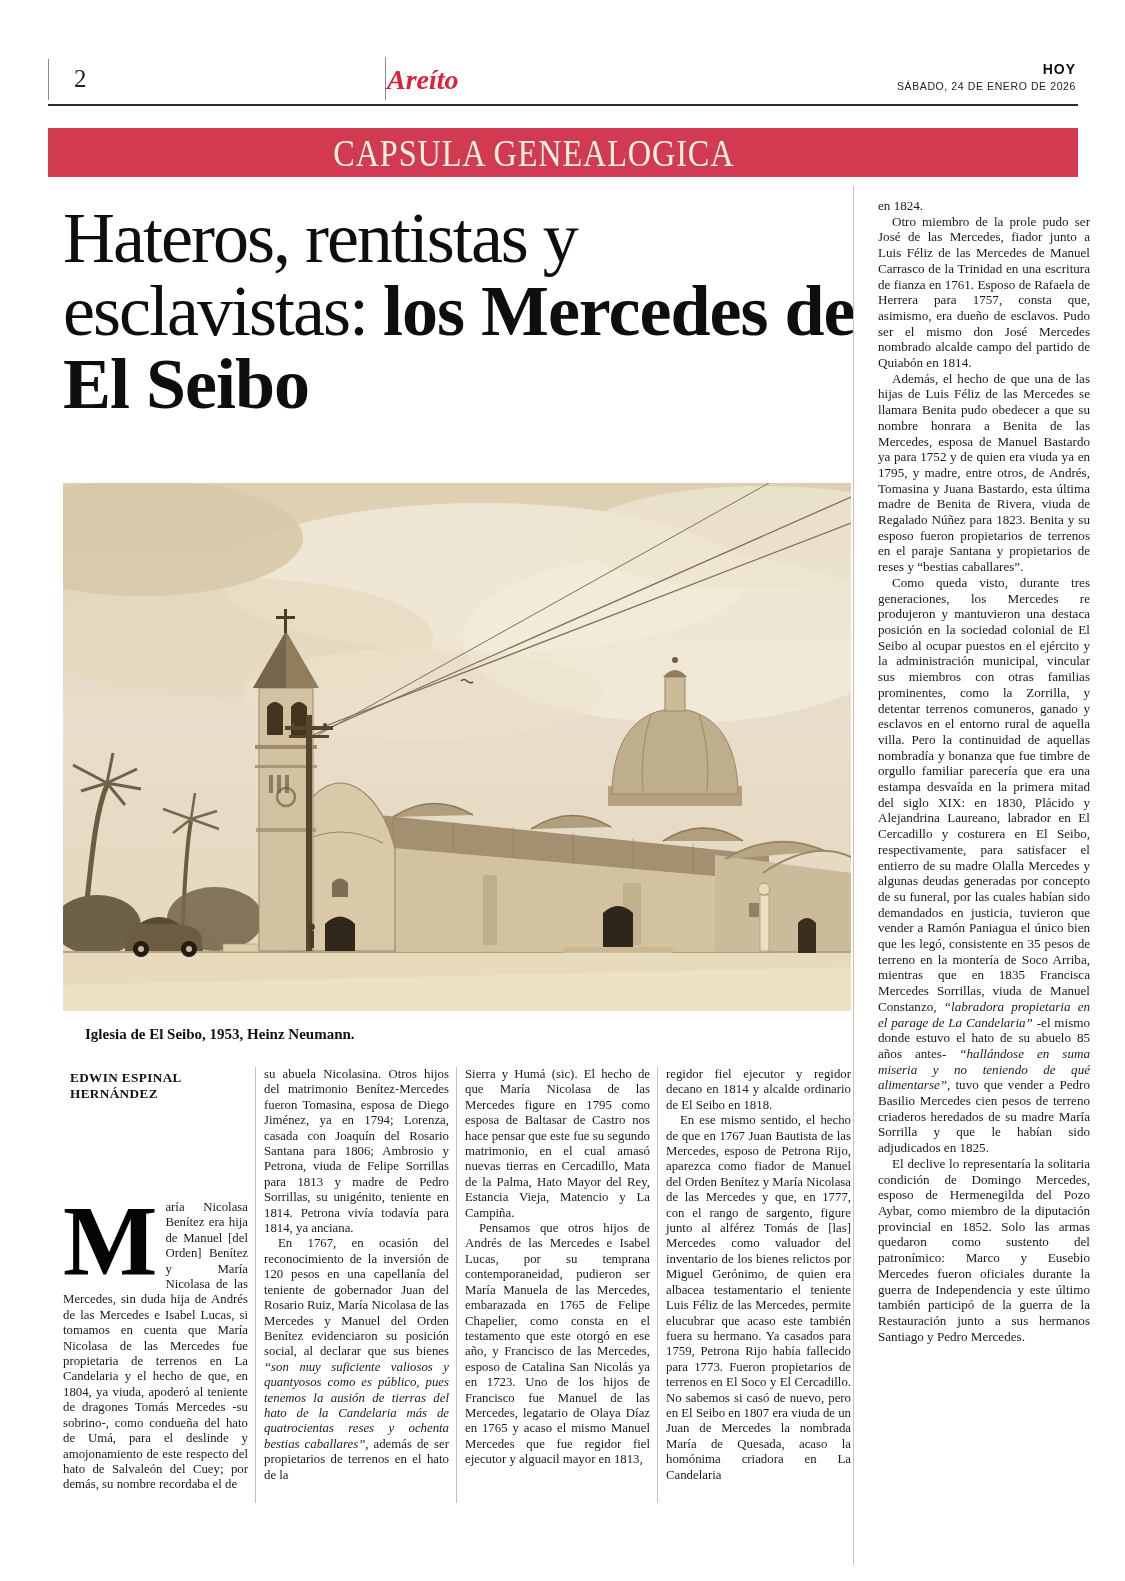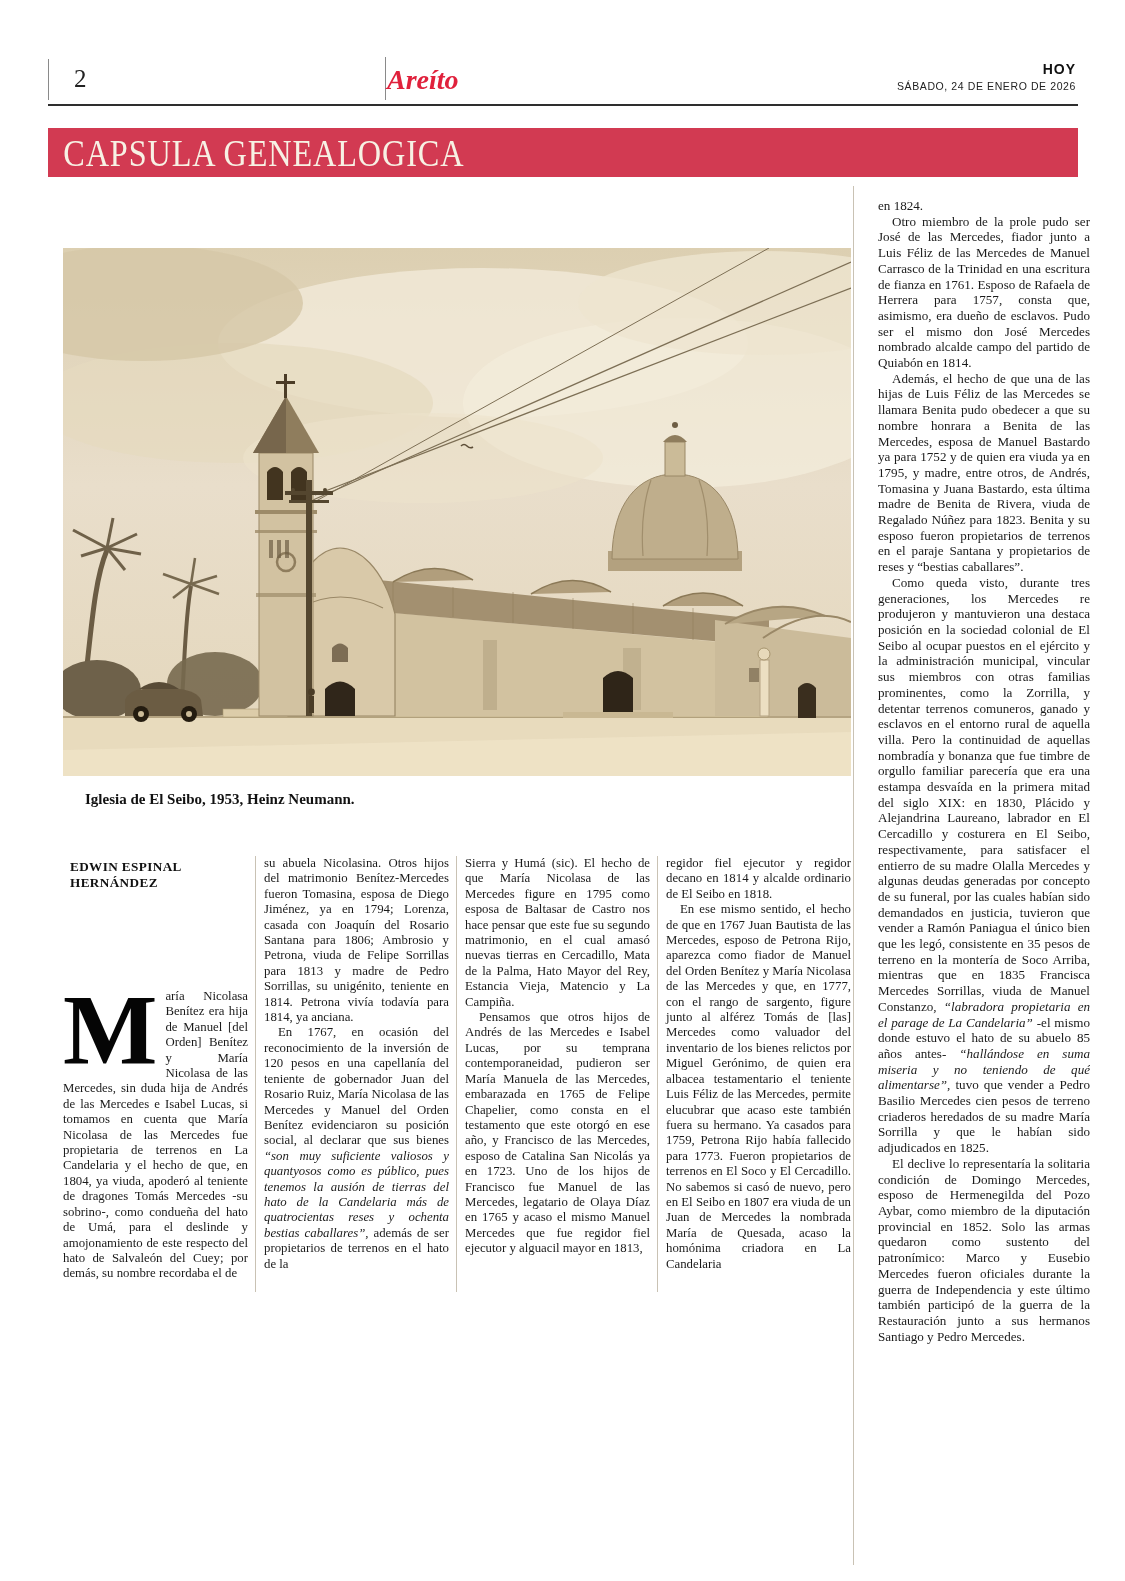--- a/index.html
+++ b/index.html
@@ -38,21 +38,21 @@
             color:#0e0e0e;font-weight:400;width:800px;}
   .hl-bold{font-weight:700;letter-spacing:-1px;}
   .kicker{margin-top:34px;font-style:italic;font-size:19px;color:#151515;}
 
   .figure{margin-top:62px;width:788px;}
   .figure svg{display:block;width:788px;height:528px;}
   .caption{margin-top:15px;padding-left:22px;font-weight:700;
            font-size:15px;color:#111;}
 
   
-  .columns{margin-top:48px;display:flex;height:436px;overflow:hidden;}
+  .columns{margin-top:24px;display:flex;height:436px;overflow:hidden;}
   .col{width:185px;flex:0 0 185px;}
   .col + .col{margin-left:7px;border-left:1px solid #c9c2b4;padding-left:8px;}
   .byline{border-left:2px solid #2e2e2e;margin-left:-4px;padding:3px 0 2px 9px;
           font-weight:700;font-size:13.2px;letter-spacing:.4px;color:#111;}
   .byline-spacer{height:96px;}
 
   .bodytext p, .aside p{margin:0;text-align:justify;font-size:12.8px;line-height:15.4px;color:#1a1a1a;}
   .bodytext p.indent, .aside p.indent{text-indent:14px;}
   .bodytext em, .aside em{font-style:italic;}
   .dropcap{float:left;font-size:100px;line-height:78px;height:78px;padding:2px 8px 0 0;
@@ -72,28 +72,31 @@
     <span class="edge-rule"></span>
     <span class="page-number">2</span>
     <span class="logo-rule"></span>
     <span class="areito" style="color: rgb(224, 33, 60);">Areíto</span>
     <div class="masthead">
       <div class="hoy">HOY</div>
       <div class="date">SÁBADO, 24 DE ENERO DE 2026</div>
     </div>
   </div>
 
-  <div class="banner" style="background: rgb(210, 58, 82);">
+  <div class="banner" style="background: rgb(210, 58, 82); justify-content: center;">
     <span style="color: rgb(247, 241, 228);">CAPSULA GENEALOGICA</span>
   </div>
 
   <div class="main">
 
     <div class="left-zone">
 
+      <h1 class="headline">
+        <span class="hl-light">Hateros, rentistas y esclavistas: </span><span class="hl-bold">los Mercedes de El Seibo</span>
+      </h1>
 
 
       <figure class="figure" style="margin:62px 0 0 0;">
         <svg viewBox="0 0 788 528" preserveAspectRatio="none" role="img">
           <defs>
             <linearGradient id="sky" x1="0" y1="0" x2="0" y2="1">
               <stop offset="0" stop-color="#dccfb1"></stop>
               <stop offset="0.45" stop-color="#e9decb"></stop>
               <stop offset="1" stop-color="#e3d6ba"></stop>
             </linearGradient>

